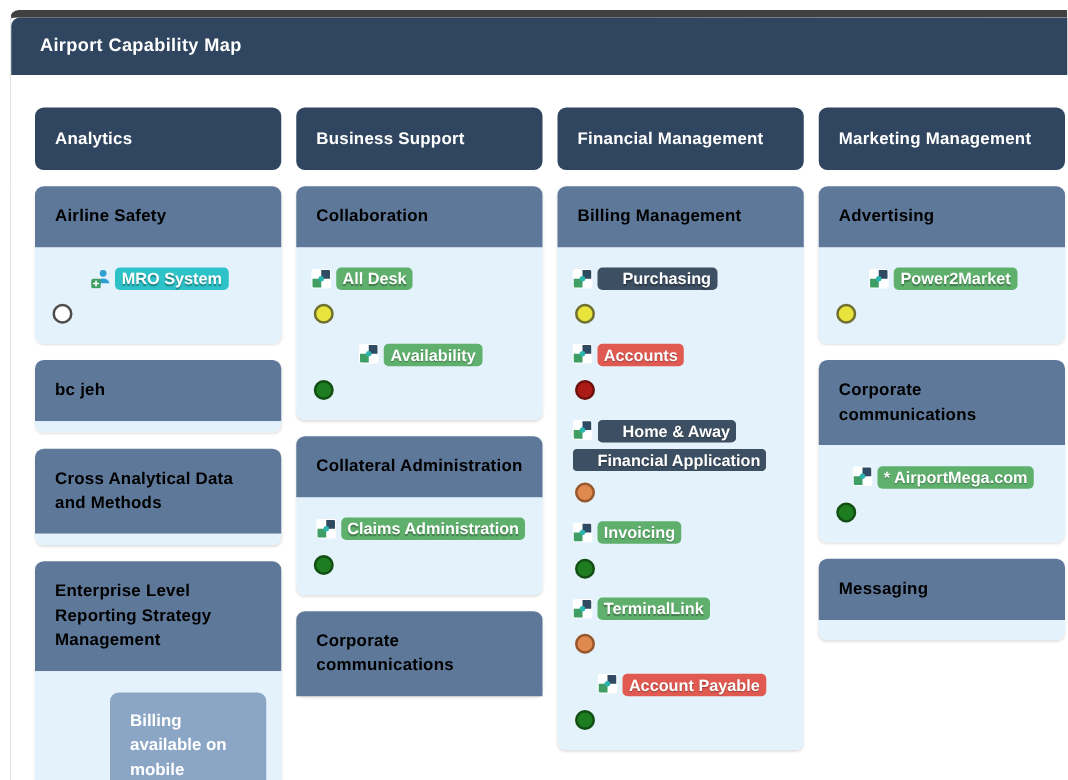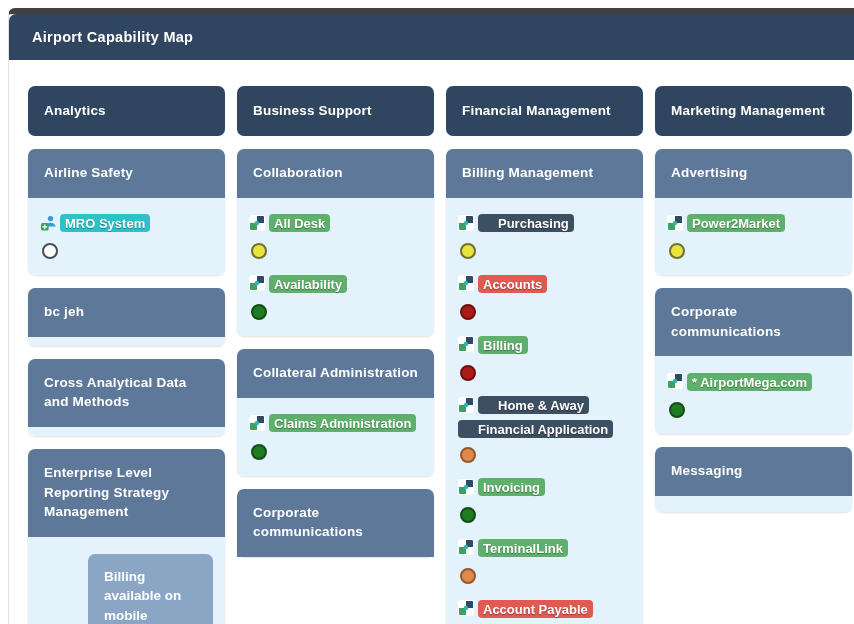--- a/index.html
+++ b/index.html
@@ -19,30 +19,30 @@
   .cols{
     display:flex;gap:12px;padding:26px 0 0 19px;align-items:flex-start;
   }
   .col{width:197px;flex:0 0 197px;}
   .col-header{
     background:#30455f;color:#ffffff;border-radius:7px;
     padding:17px 14px 18px 16px;font-size:13.5px;font-weight:bold;letter-spacing:.2px;
   }
   .cap{margin-top:13px;border-radius:7px;box-shadow:0 1px 2px rgba(0,0,0,.12);}
   .cap-header{
-    background:#5e7899;color:#ffffff;border-radius:7px 7px 0 0;
+    background:#5e7899;color:#000000;border-radius:7px 7px 0 0;
     padding:14px 14px 15px 16px;font-size:13.5px;font-weight:bold;
     letter-spacing:.2px;line-height:1.45;
   }
   .cap-body{
     background:#e4f2fb;border-radius:0 0 7px 7px;padding:7px 10px 9px 12px;
   }
   .cap-body.empty{height:9px;padding:0;}
   .app{margin:9px 0 15px 0;}
-  .app:last-child{margin-bottom:7px;}
+  .app:last-child{margin-bottom:7px;text-align:center;}
   .app-line{line-height:1.6;font-size:13px;font-weight:bold;color:#ffffff;}
   .icon{display:inline-block;vertical-align:-3px;margin-right:4px;}
   .pill{
     padding:1.5px 5px;border-radius:4px;
     -webkit-box-decoration-break:clone;box-decoration-break:clone;
     text-shadow:0 1px 1px rgba(0,0,0,.35);
   }
   .pill[data-tone="green"]{background:#5fb06d;}
   .pill[data-tone="teal"]{background:#2cc2c8;}
   .pill[data-tone="red"]{background:#e05a51;}
@@ -191,28 +191,20 @@
               <span class="icon"><svg width="16" height="16" viewBox="0 0 16 16">
                     <use href="#tpl-app-icon"></use>
                   </svg></span><span class="pill" data-tone="red">Accounts</span>
             </div>
             <div class="dot" data-status="red"></div>
           </div>
           <div class="app">
             <div class="app-line">
               <span class="icon"><svg width="16" height="16" viewBox="0 0 16 16">
                     <use href="#tpl-app-icon"></use>
-                  </svg></span><span class="pill" data-tone="green">Billing</span>
-            </div>
-            <div class="dot" data-status="red"></div>
-          </div>
-          <div class="app">
-            <div class="app-line">
-              <span class="icon"><svg width="16" height="16" viewBox="0 0 16 16">
-                    <use href="#tpl-app-icon"></use>
                   </svg></span><span class="pill" data-tone="dark">Home &amp; Away Financial Application</span>
             </div>
             <div class="dot" data-status="orange"></div>
           </div>
           <div class="app">
             <div class="app-line">
               <span class="icon"><svg width="16" height="16" viewBox="0 0 16 16">
                     <use href="#tpl-app-icon"></use>
                   </svg></span><span class="pill" data-tone="green">Invoicing</span>
             </div>

